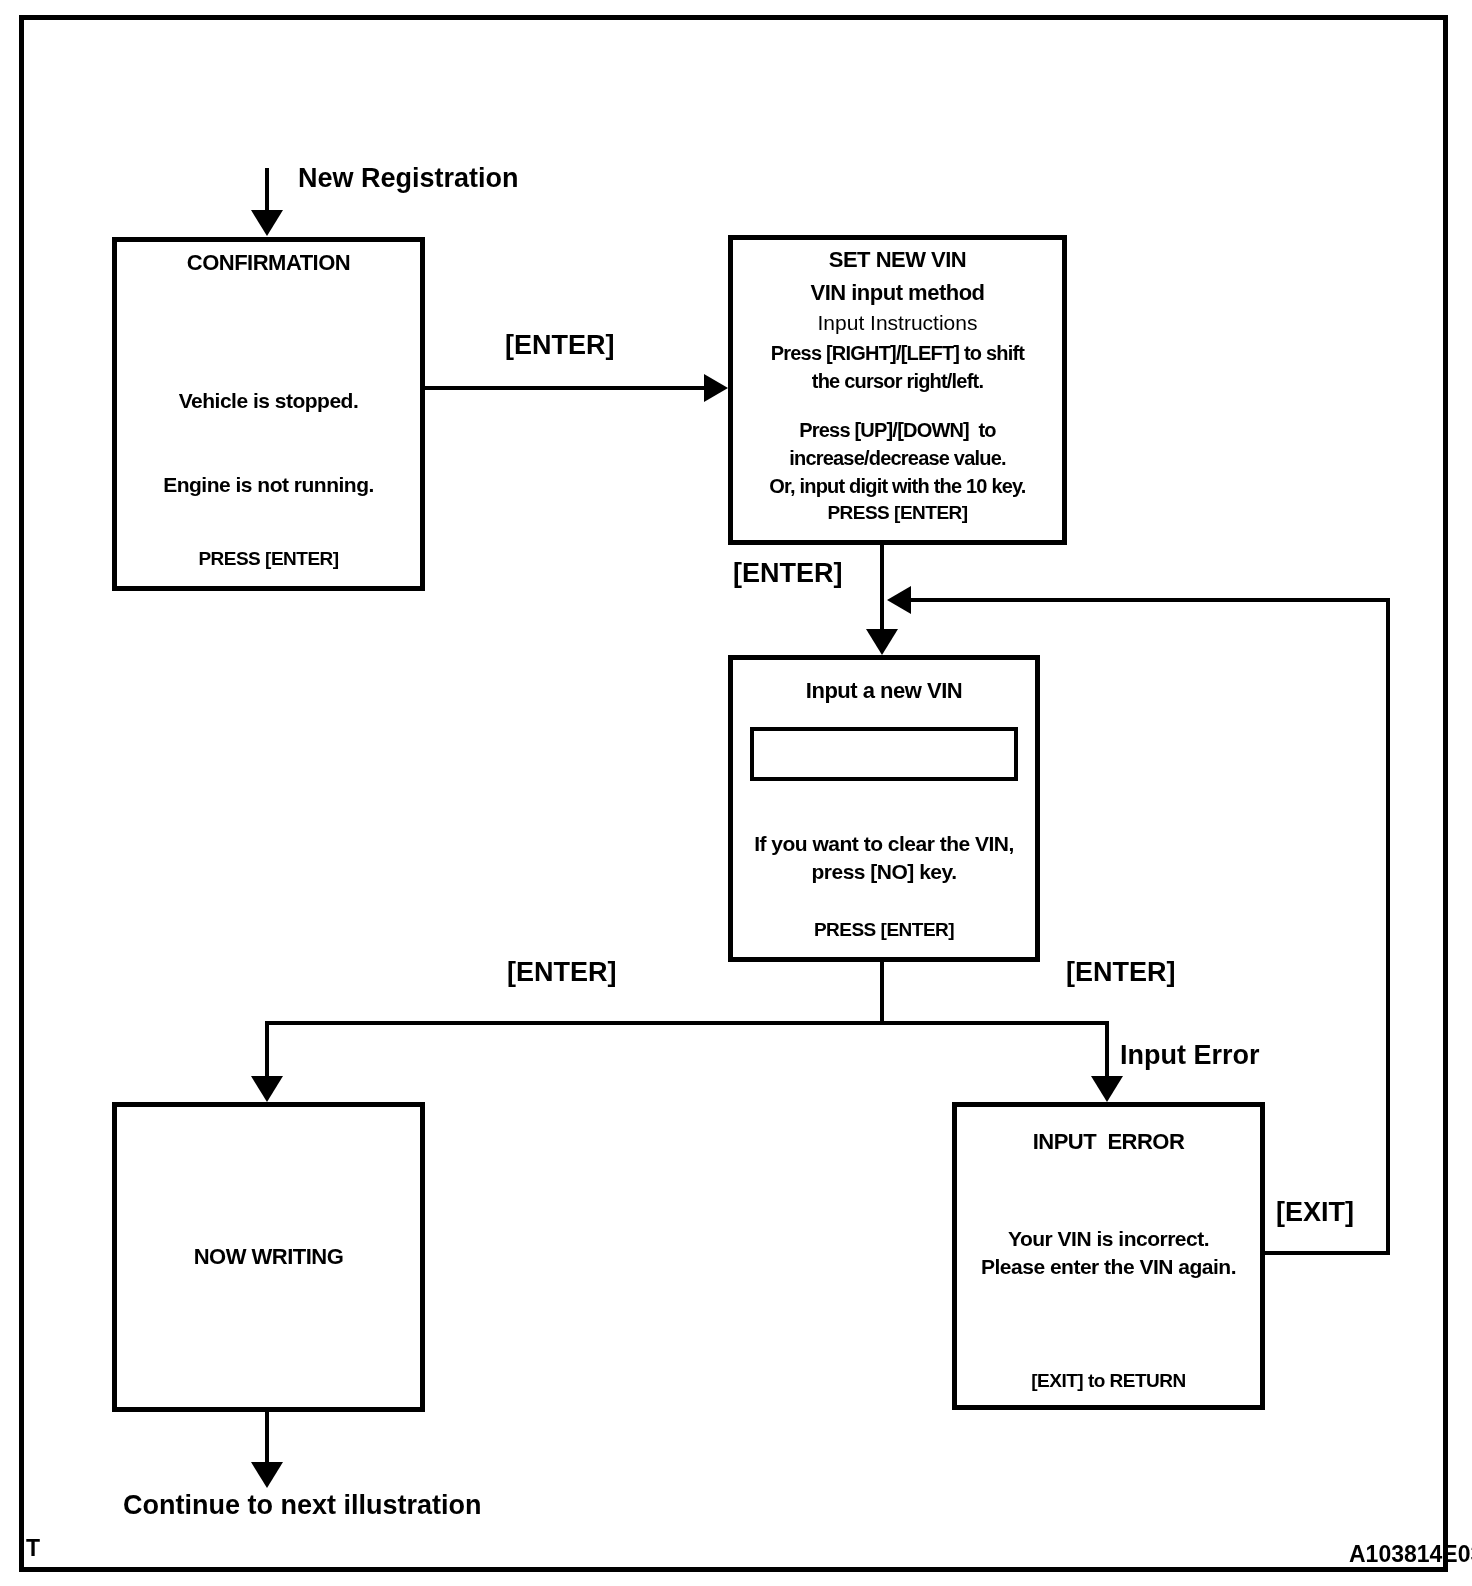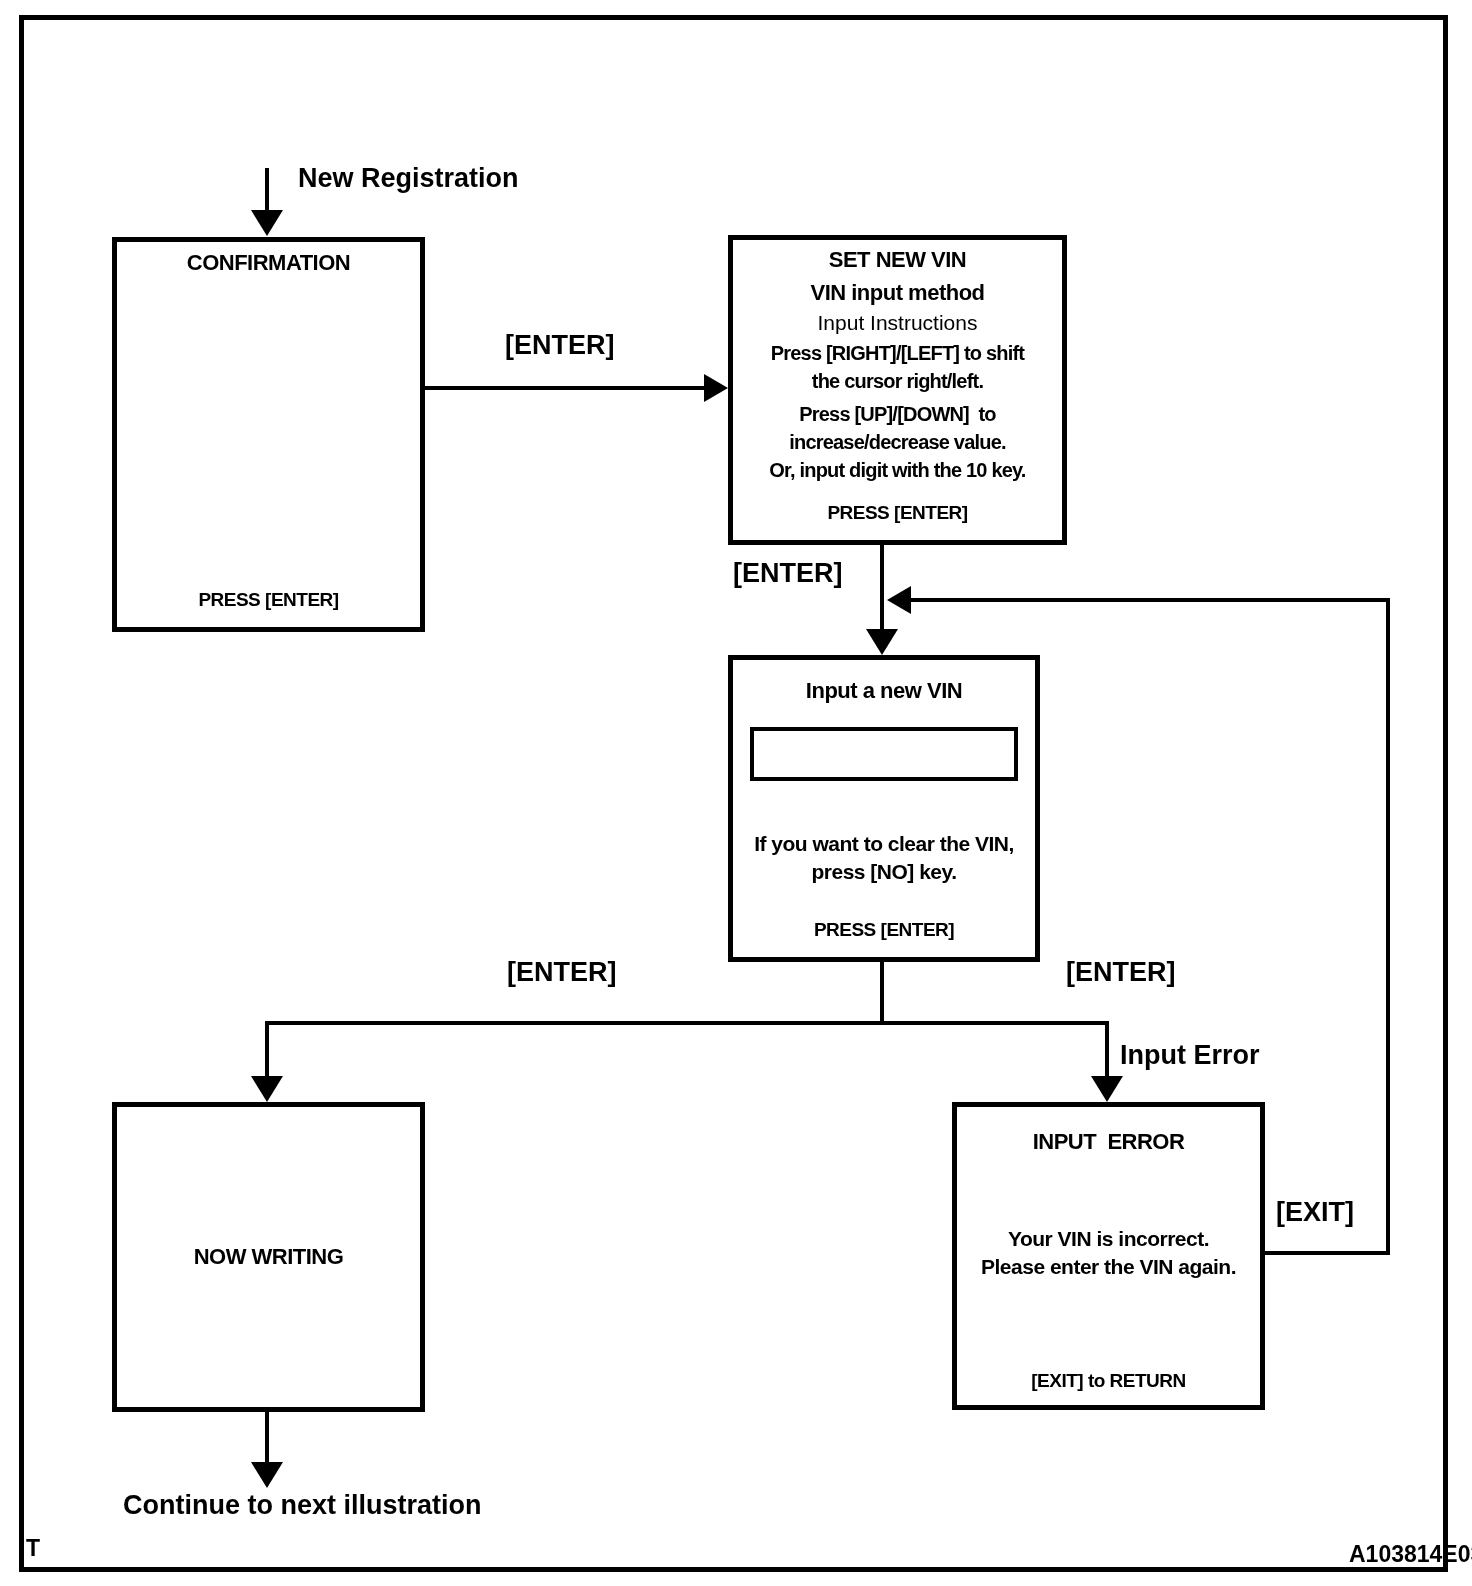--- a/index.html
+++ b/index.html
@@ -15,21 +15,21 @@
   .set-line{font-size:20px;font-weight:700;letter-spacing:-0.8px;line-height:28px}
   .set-heading{font-size:21px;font-weight:400;letter-spacing:0;line-height:33px}
   .lbl{position:absolute;font-size:27px;font-weight:700;white-space:pre}
   .hline{position:absolute;height:4px;background:#000}
   .vline{position:absolute;width:4px;background:#000}
   .ah{position:absolute;width:0;height:0}
   .ah-down{border-left:16px solid transparent;border-right:16px solid transparent;border-top:26px solid #000}
   .ah-right{border-top:14px solid transparent;border-bottom:14px solid transparent;border-left:24px solid #000}
   .ah-left{border-top:14px solid transparent;border-bottom:14px solid transparent;border-right:24px solid #000}
 
-  #box-confirmation{left:112px;top:237px;width:313px;height:395px}
+  #box-confirmation{left:112px;top:237px;width:313px;height:354px}
   #box-confirmation .box-title{margin-top:8px}
   #box-confirmation .box-text{margin-top:55px}
 
   #box-set{left:728px;top:235px;width:339px;height:310px}
   #box-set .box-title{margin-top:7px}
 
   #box-input{left:728px;top:655px;width:312px;height:307px}
   #box-input .box-title{margin-top:18px}
   #vin-field{position:absolute;left:17px;top:67px;width:260px;height:46px;border:4px solid #000;background:#fff;
              font-size:20px;font-weight:700;line-height:46px}
@@ -58,34 +58,38 @@
 
 <div class="page">
   <div class="frame"></div>
 
   <div class="vline" style="left:265px;top:168px;height:44px"></div>
   <div class="ah ah-down" style="left:251px;top:210px"></div>
   <div class="lbl t" id="lbl-entry">New Registration</div>
 
   <div class="box" id="box-confirmation">
     <div class="box-title t">CONFIRMATION</div>
+    <div class="box-text t">
+      <div class="t">Vehicle is stopped.</div>
+      <div class="t">Engine is not running.</div>
+    </div>
     <div class="box-footer t">PRESS [ENTER]</div>
   </div>
 
   <div class="hline" style="left:425px;top:386px;width:280px"></div>
   <div class="ah ah-right" style="left:704px;top:374px"></div>
   <div class="lbl t" id="lbl-enter1">[ENTER]</div>
 
   <div class="box" id="box-set">
     <div class="box-title t">SET NEW VIN</div>
     <div class="box-title t">VIN input method</div>
     <div class="set-heading t">Input Instructions</div>
     <div class="set-line t">Press [RIGHT]/[LEFT] to shift</div>
     <div class="set-line t">the cursor right/left.</div>
-    <div class="set-line t" style="margin-top:5px">Press [UP]/[DOWN]  to</div>
+    <div class="set-line t" style="margin-top:21px">Press [UP]/[DOWN]  to</div>
     <div class="set-line t">increase/decrease value.</div>
     <div class="set-line t" style="">Or, input digit with the 10 key.</div>
     <div class="box-footer t">PRESS [ENTER]</div>
   </div>
 
   <div class="vline" style="left:880px;top:543px;height:88px"></div>
   <div class="ah ah-down" style="left:866px;top:629px"></div>
   <div class="lbl t" id="lbl-enter2">[ENTER]</div>
 
   <div class="hline" style="left:911px;top:598px;width:479px"></div>

